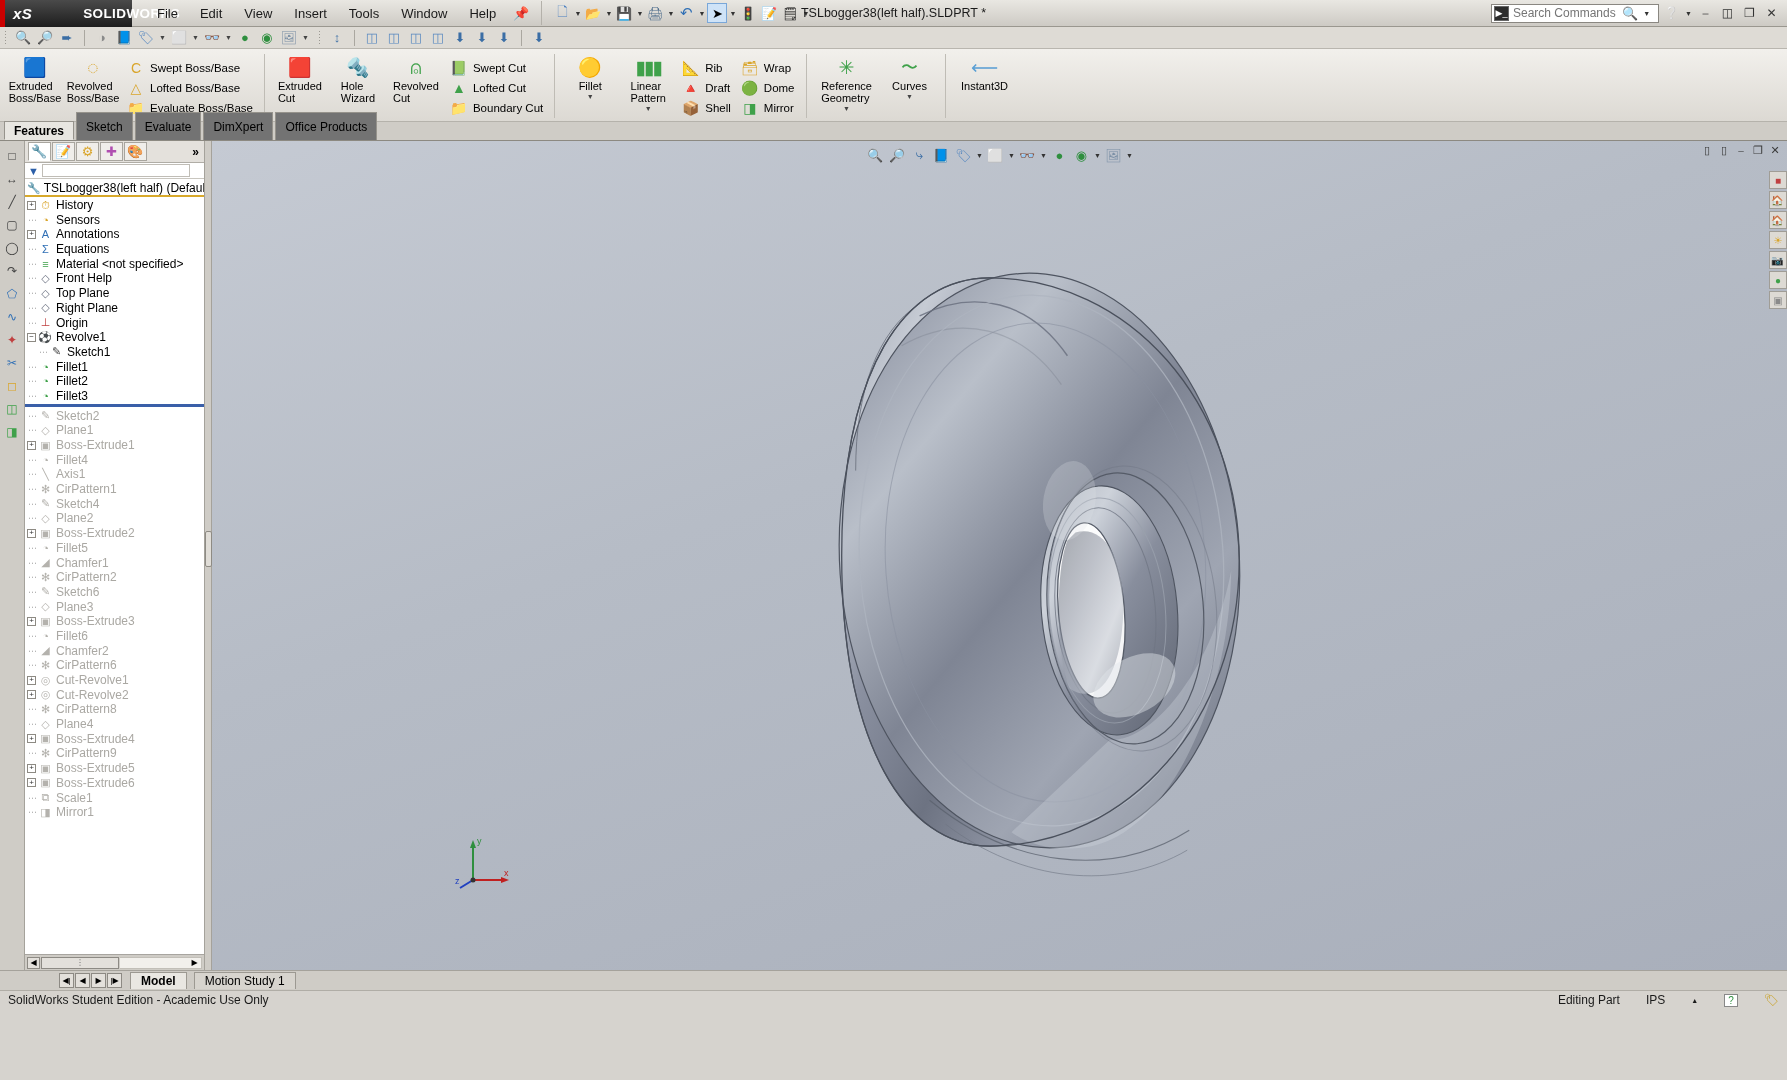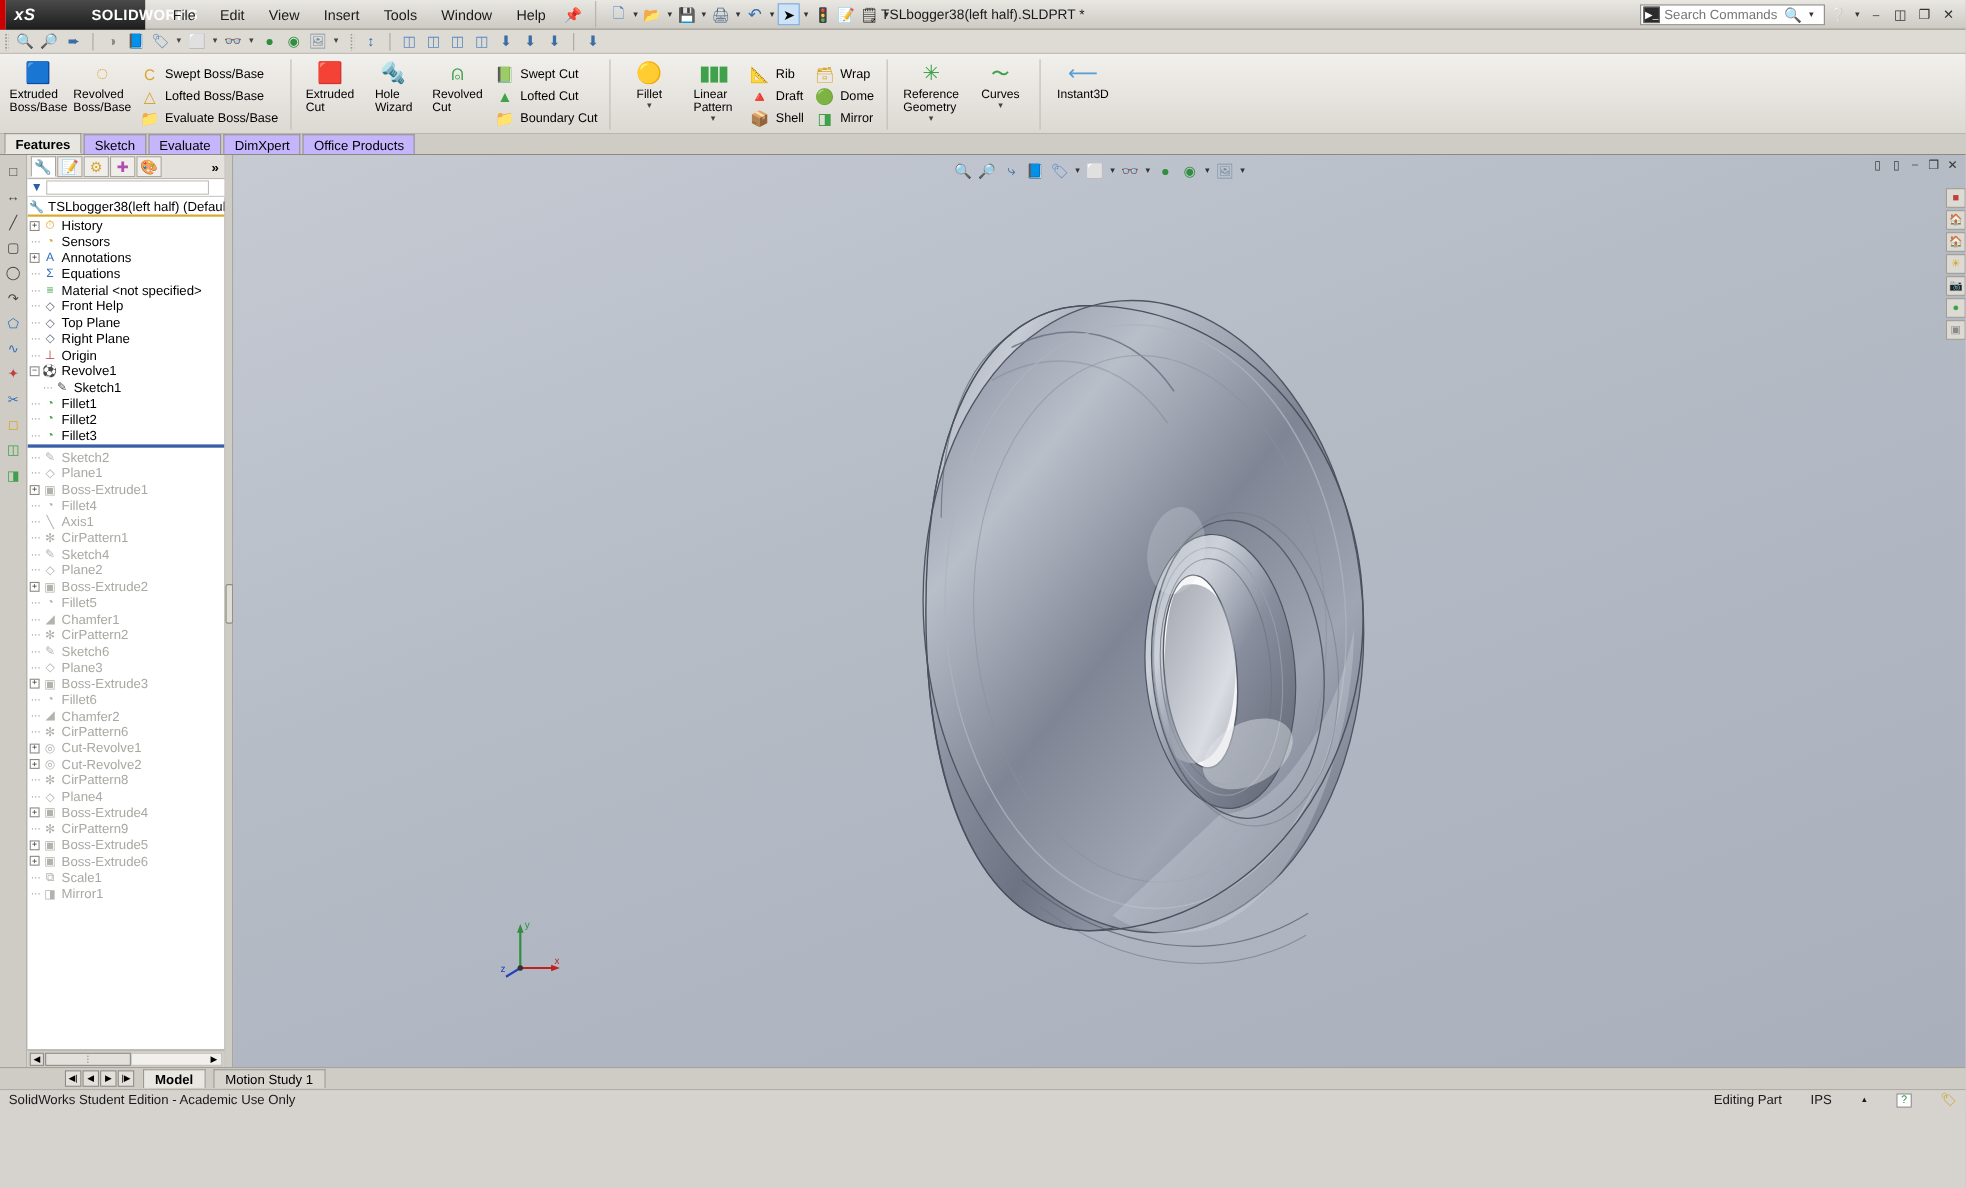--- a/index.html
+++ b/index.html
@@ -96,22 +96,22 @@
   .rsmall { display:flex; align-items:center; gap:5px; height:20px; padding:0 4px; cursor:default;}
   .rsmall .ic { font-size:14px; width:18px; text-align:center;}
   .rsmall .lb { font-size:11.5px; }
 
   
   #tabbar {
     height:19px; background:#cfccc6; display:flex; align-items:flex-end;
     padding-left:4px; border-bottom:1px solid #8c8981; gap:2px;
   }
   .ctab {
-    height:18px; padding:1px 9px 0 9px; font-size:12px;
-    background:#c4b5fd; border:1px solid #96938c; border-bottom:none;
+    height:28px; padding:1px 9px 0 9px; font-size:12px;
+    background:#737373; border:1px solid #96938c; border-bottom:none;
     display:flex; align-items:center;
   }
   .ctab.active { background:#e8e6e1; font-weight:bold; border-bottom:1px solid #e8e6e1; height:19px;}
 
   
   #workspace { display:flex; height:829px; width:100%; position:relative;}
 
   
   #leftrail {
     width:25px; background:#cfccc6; border-right:1px solid #a5a29b;

